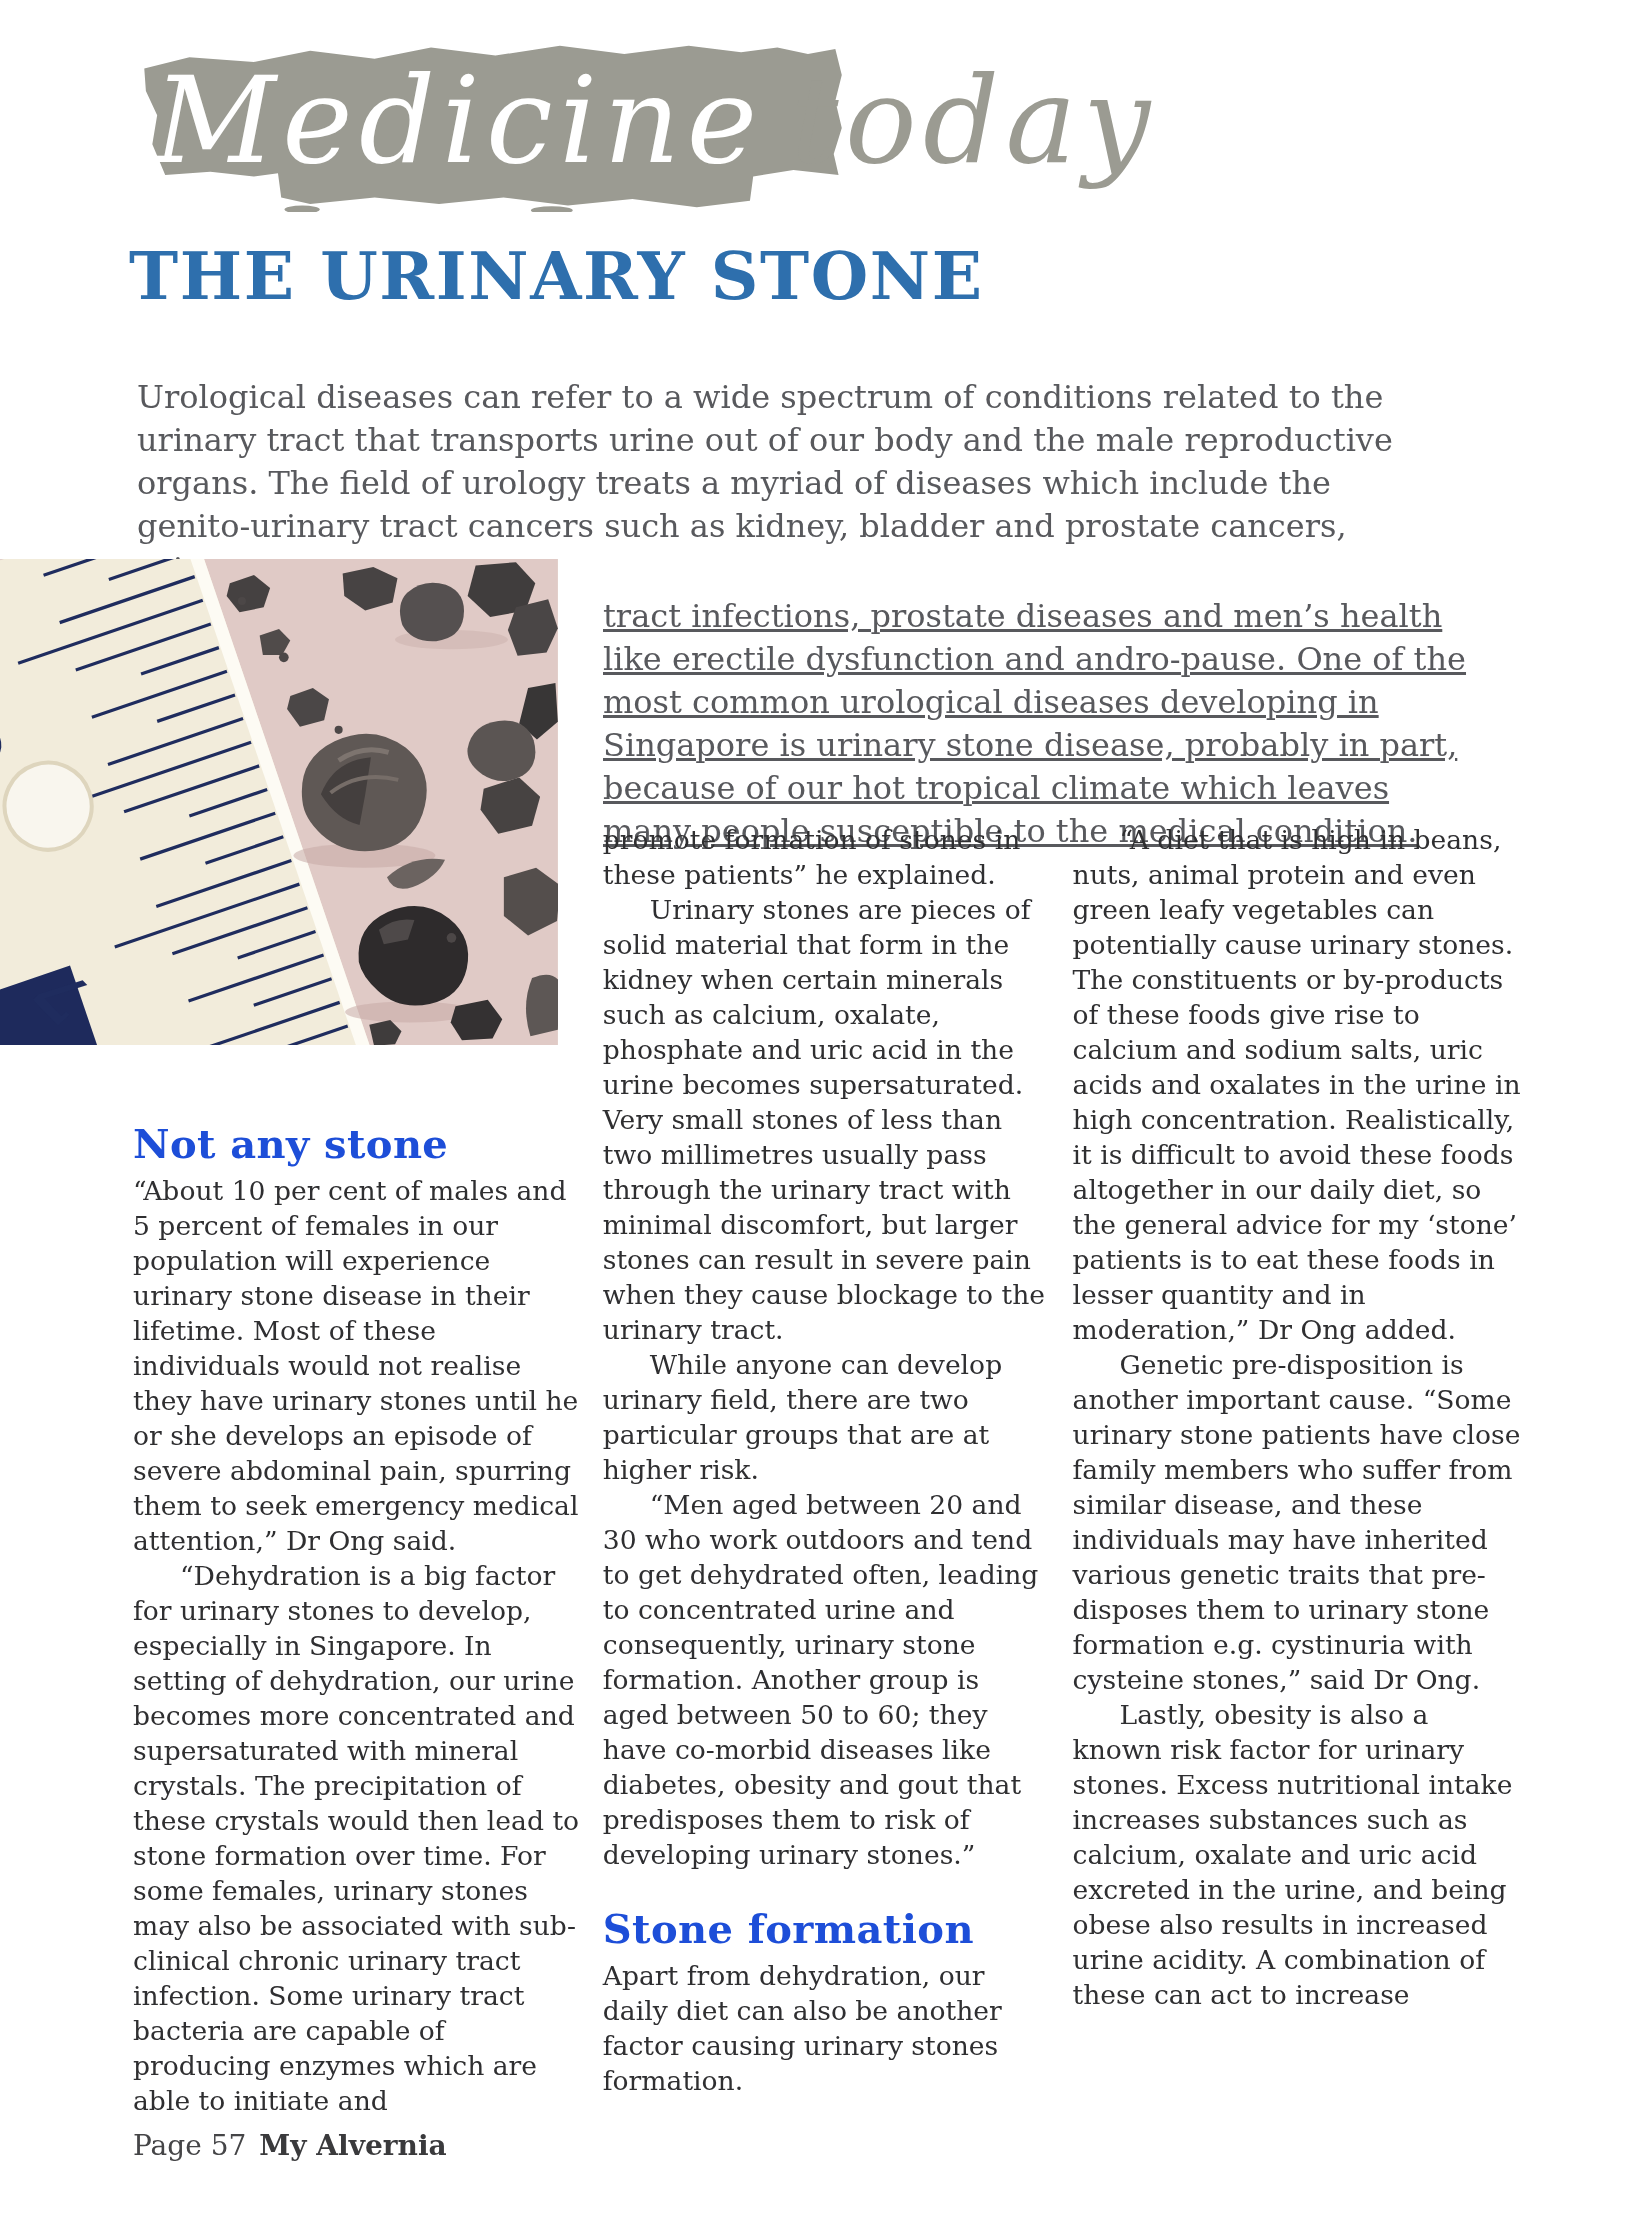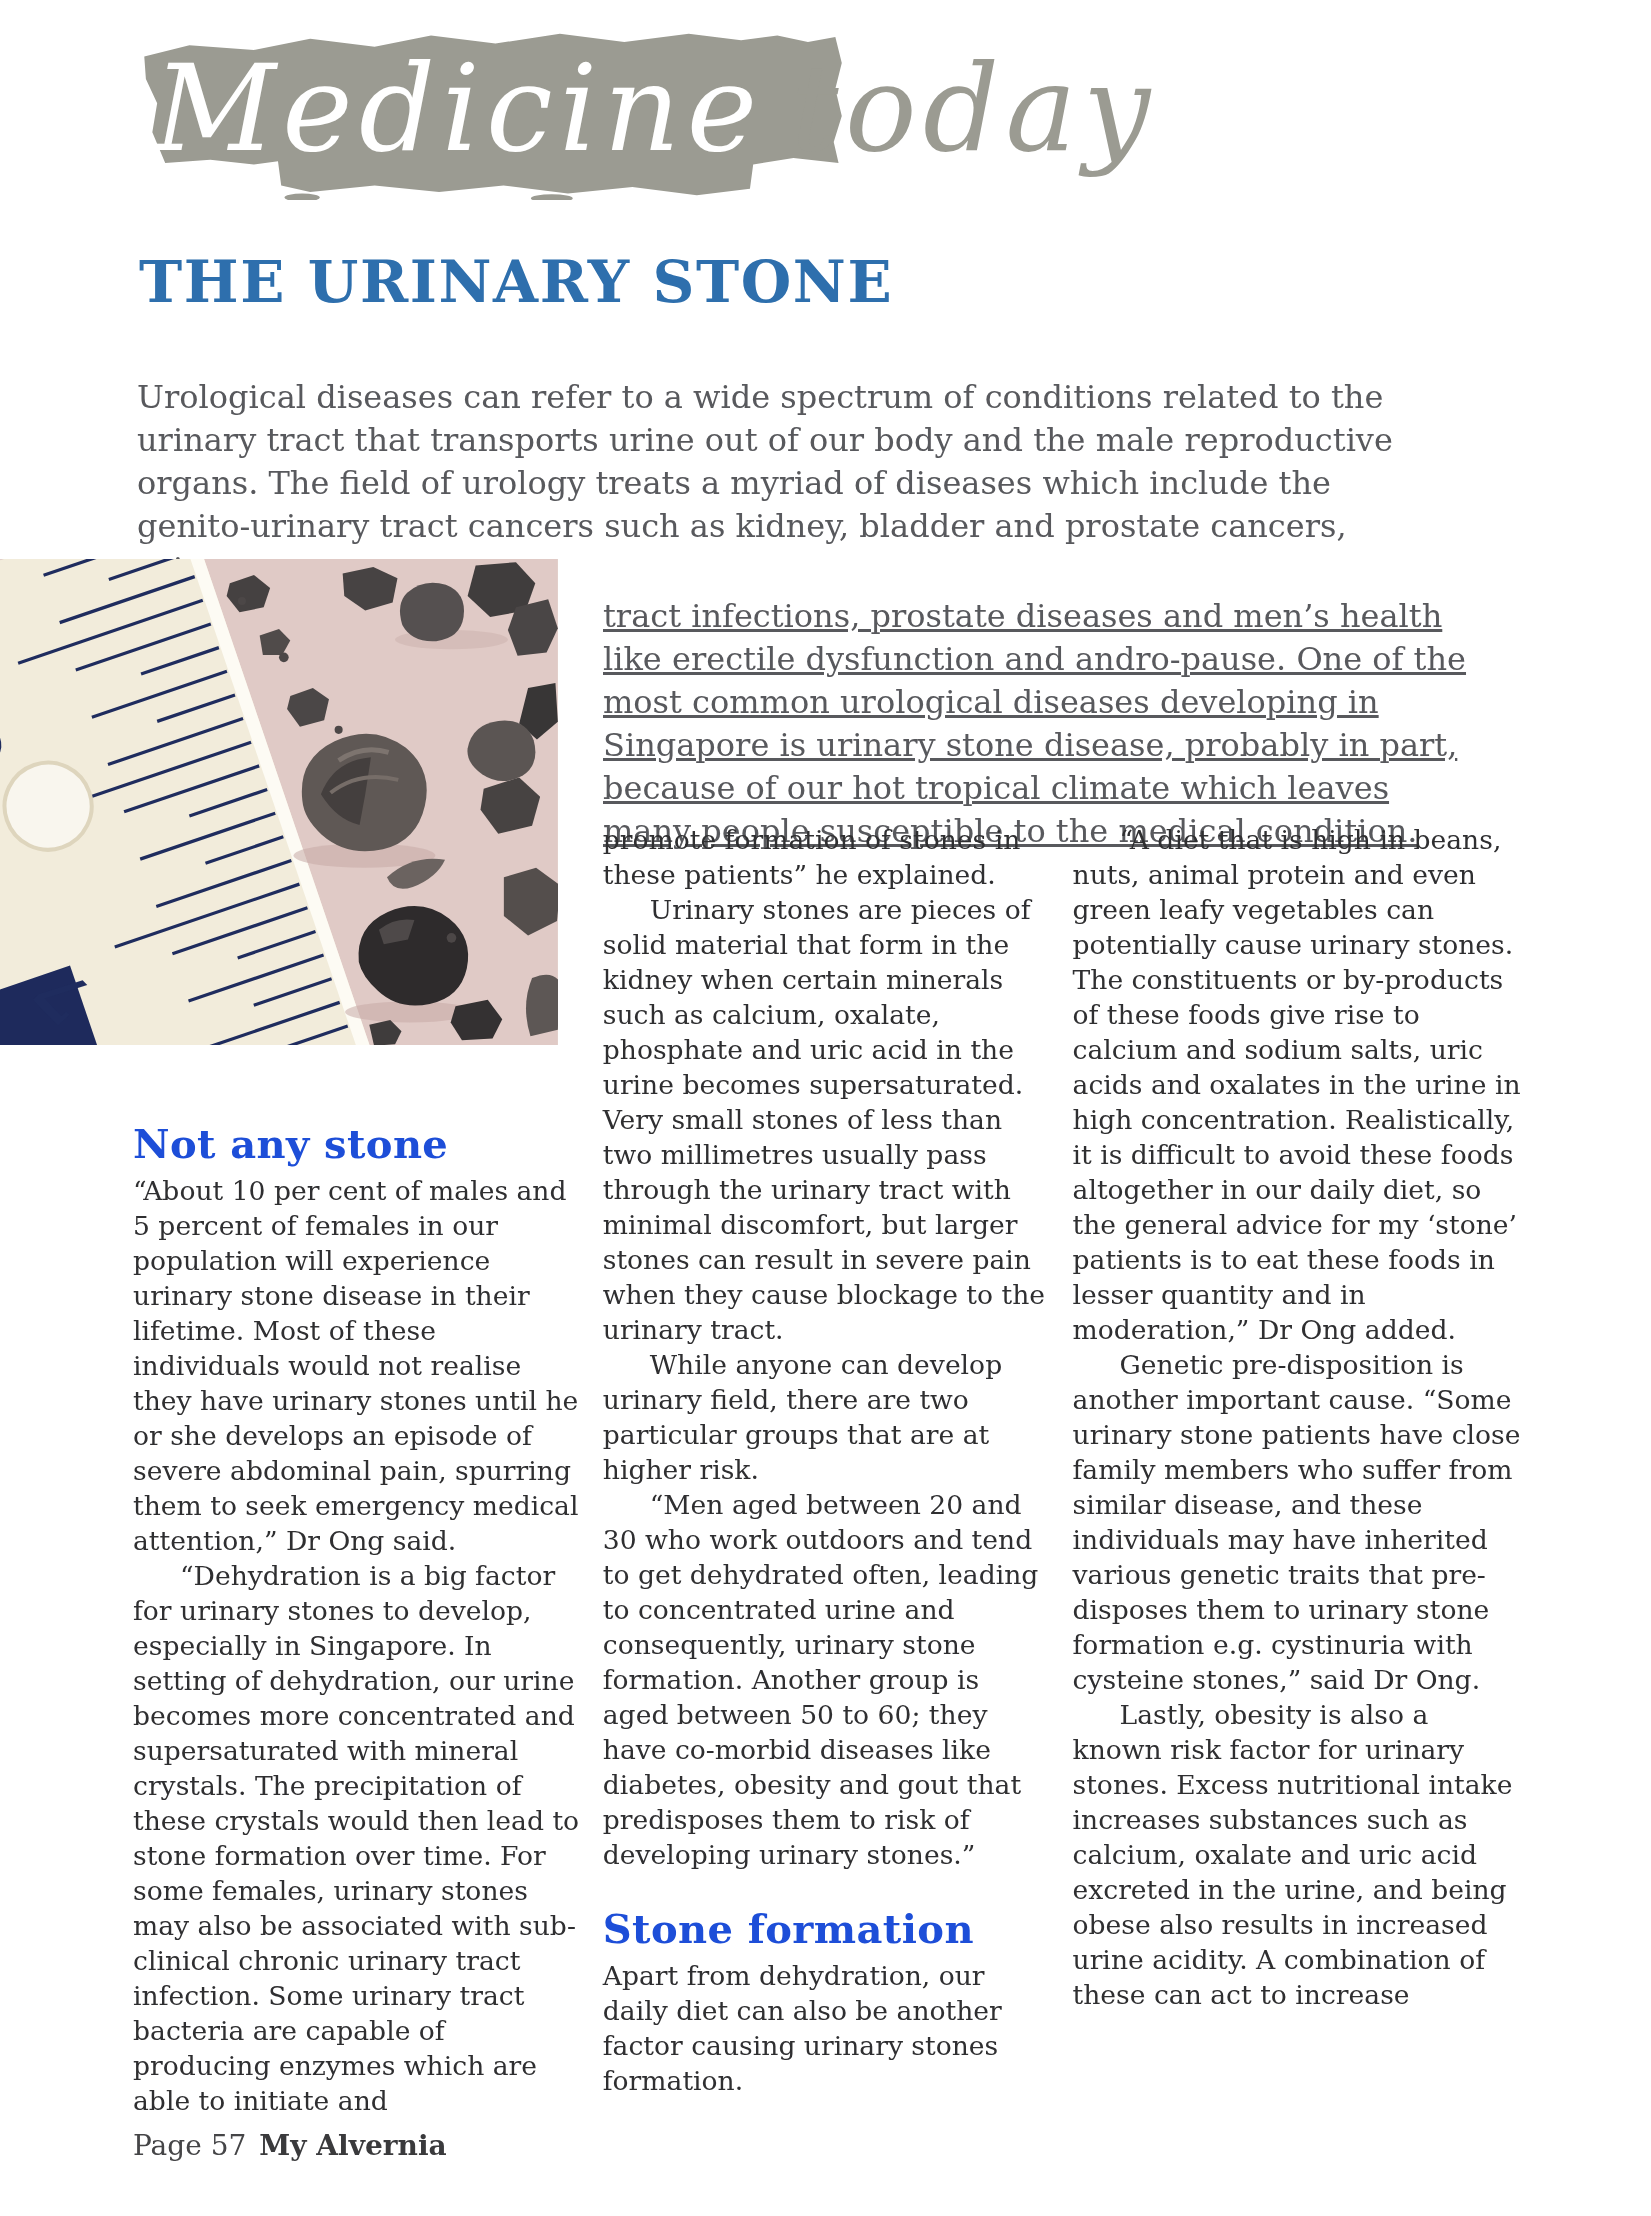--- a/index.html
+++ b/index.html
@@ -9,21 +9,21 @@
     height: 2216px;
     background: #ffffff;
     overflow: hidden;
     font-family: "DejaVu Serif", "Liberation Serif", serif;
   }
 
   
   .masthead {
     position: absolute;
     left: 133px;
-    top: 29px;
+    top: 41px;
     height: 169px;
     white-space: nowrap;
     text-align: right;
   }
   .brush-svg {
     position: absolute;
     left: 0;
     top: 0;
     width: 712px;
     height: 171px;
@@ -39,22 +39,22 @@
     letter-spacing: 6.4px;
   }
   .brand-primary { color: #ffffff; padding-left: 21px; padding-right: 16px; }
   .brand-secondary { color: #9b9b92; margin-left: 11.3px; }
 
   
   .article-title {
     position: absolute;
     left: 129px;
     top: 239px;
-    margin: 10px;
-    font-size: 58px;
+    margin: 0;
+    font-size: 66px;
     line-height: 1.15;
     font-weight: bold;
     letter-spacing: 1.6px;
     color: #2e6fad;
   }
 
   
   .intro {
     position: absolute;
     left: 133px;

